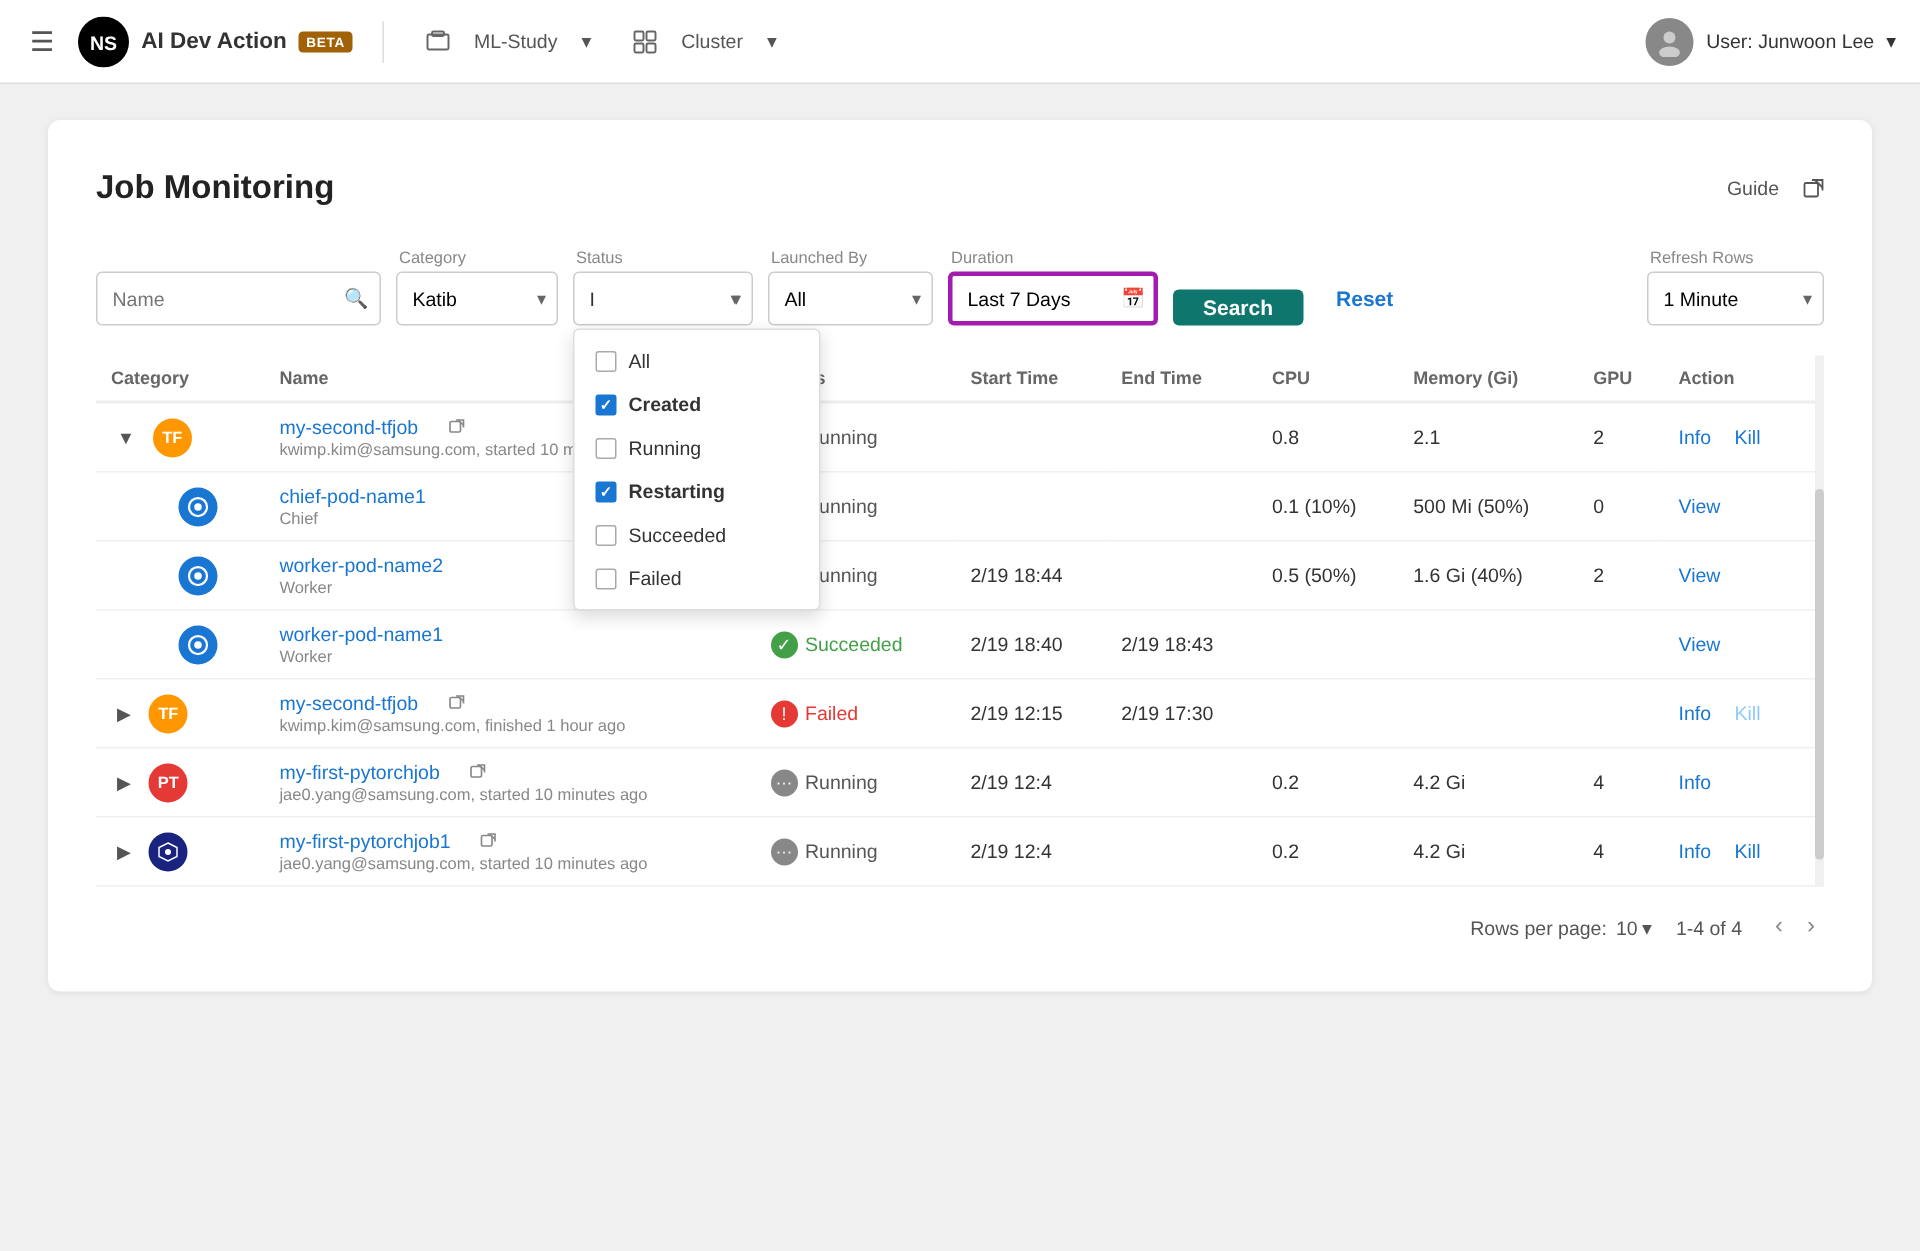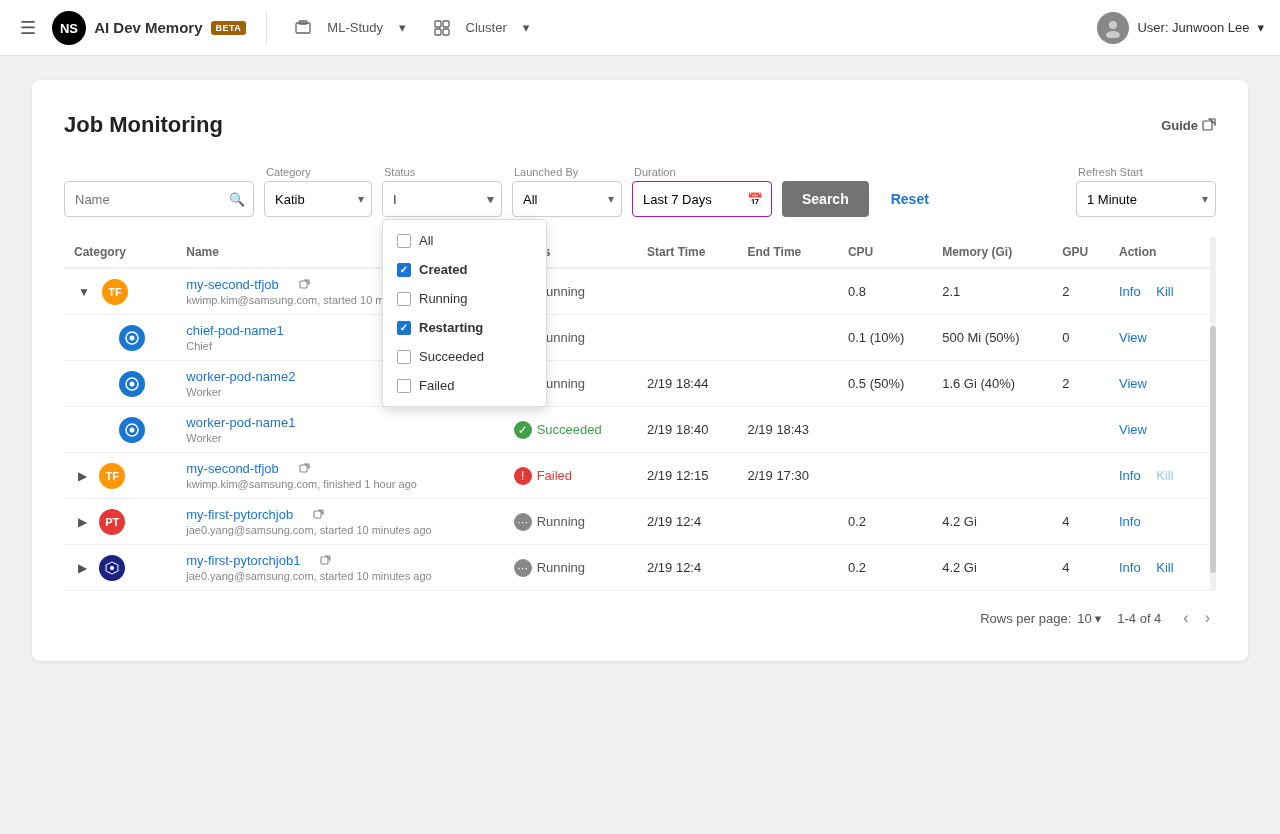--- a/index.html
+++ b/index.html
@@ -88,27 +88,26 @@
       justify-content: space-between;
       margin-bottom: 28px;
     }
     .page-title {
       font-size: 22px;
       font-weight: 600;
       color: #222;
     }
     .guide-link {
       display: flex;
-      align-items: center;
-      gap: 4px;
+      align-items: flex-end;
+      gap: 16px;
       color: #555;
       font-size: 13px;
       cursor: pointer;
       text-decoration: none;
-      font-weight: bold;
     }
 
     
     .filters-row {
       display: flex;
       align-items: flex-end;
       gap: 10px;
       margin-bottom: 20px;
       position: relative;
     }
@@ -171,38 +170,38 @@
       transform: translateY(-50%);
       pointer-events: none;
       color: #666;
       font-size: 12px;
     }
     .duration-wrap {
       position: relative;
     }
     .duration-input {
       height: 36px;
-      border: 1px solid #a21caf;
+      border: 3px solid #a21caf;
       border-radius: 4px;
       padding: 0 32px 0 10px;
       font-size: 13px;
       width: 140px;
       cursor: pointer;
       background: #fff;
     }
     .duration-icon {
       position: absolute;
       right: 8px;
       top: 50%;
       transform: translateY(-50%);
       color: #666;
     }
     .btn-search {
-      height: 36px;
-      background: #737373;
+      height: 24px;
+      background: #0f766e;
       color: #fff;
       border: none;
       border-radius: 4px;
       padding: 0 20px;
       font-size: 14px;
       font-weight: 600;
       cursor: pointer;
     }
     .btn-reset {
       height: 36px;
@@ -427,21 +426,21 @@
 </head>
 <body>
 
 <nav class="topnav">
   <span class="hamburger">☰</span>
   <div class="topnav-brand">
     <svg class="nav-logo" viewBox="0 0 34 34" fill="none">
       <circle cx="17" cy="17" r="17" fill="#000"></circle>
       <text x="17" y="22" text-anchor="middle" fill="white" font-size="13" font-weight="bold">NS</text>
     </svg>
-    <span>AI Dev Memory</span>
+    <span>AI Dev Action</span>
     <span class="beta-badge">BETA</span>
   </div>
   <div class="nav-divider"></div>
   <div class="nav-menu-item">
     <svg width="16" height="16" viewBox="0 0 16 16" fill="none">
       <rect x="1" y="3" width="14" height="10" rx="1" stroke="#666" stroke-width="1.3" fill="none"></rect>
       <rect x="4" y="1" width="8" height="3" rx="1" stroke="#666" stroke-width="1.3" fill="none"></rect>
     </svg>
     <span>ML-Study</span>
     <span>▾</span>
@@ -549,23 +548,23 @@
         <div class="duration-wrap">
           <input class="filter-input duration-input" type="text" value="Last 7 Days" style="">
           <span class="duration-icon">📅</span>
         </div>
       </div>
 
       <button class="btn-search">Search</button>
       <button class="btn-reset">Reset</button>
 
       <div class="filter-group refresh-group">
-        <span class="filter-label">Refresh Start</span>
+        <span class="filter-label">Refresh Rows</span>
         <div class="select-wrap">
-          <select class="filter-select" style="width:140px;"><option>30 Seconds</option><option selected="">1 Minute</option><option>5 Minutes</option><option>Off</option></select>
+          <select class="filter-select" style="width:118px;"><option>30 Seconds</option><option selected="">1 Minute</option><option>5 Minutes</option><option>Off</option></select>
         </div>
       </div>
     </div>
 
     <div style="position:relative;">
       <table class="jobs-table">
         <thead>
           <tr>
             <th>Category</th>
             <th>Name</th>

